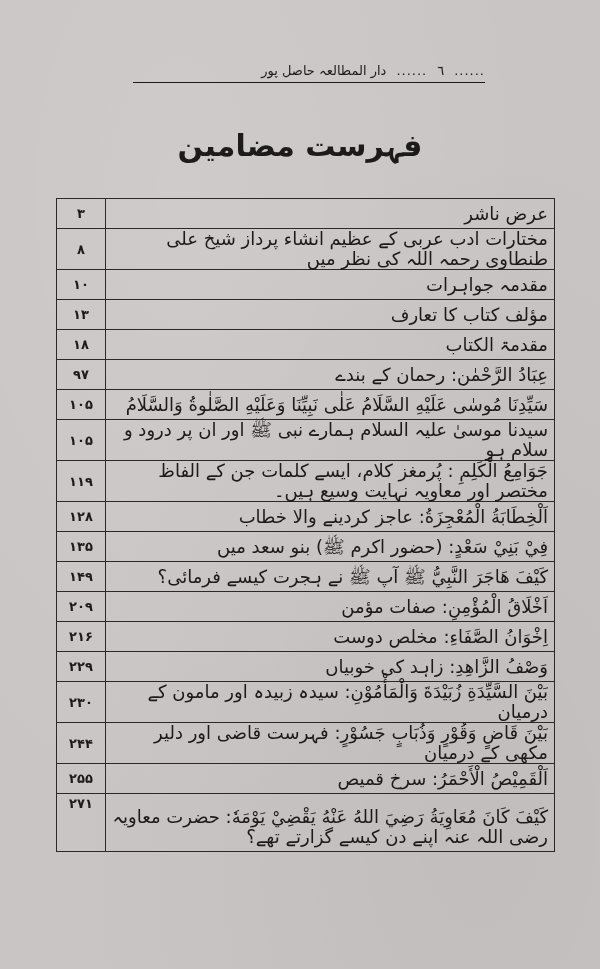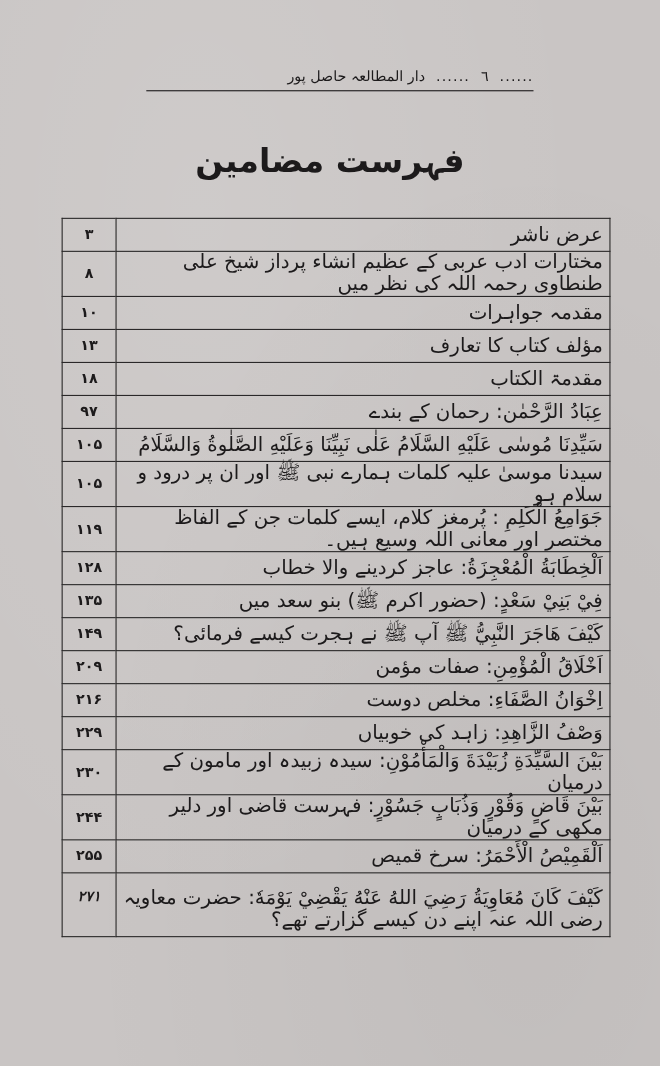--- a/index.html
+++ b/index.html
@@ -80,21 +80,21 @@
   .toc td.page-num {
     width: 36px;
     text-align: center;
     font-size: 13px;
     font-weight: bold;
     direction: rtl;
   }
   .toc tr { height: 30px; }
   .toc tr.tall { height: 58px; }
   .toc tr.tall td.title { padding-top: 12px; padding-bottom: 4px; }
-  .toc tr.tall td.page-num { vertical-align: top; padding-top: 14px; font-style: italic; }
+  .toc tr.tall td.page-num { vertical-align: top; padding-top: 2px; }
 </style>
 </head>
 <body>
 
 <div class="page">
 
   <div class="running-header">
     <span class="sep">......</span>
     <span>٦</span>
     <span class="sep">......</span>
@@ -128,25 +128,25 @@
       </tr>
       <tr>
         <td class="title">عِبَادُ الرَّحْمٰن: رحمان کے بندے</td>
         <td class="page-num">۹۷</td>
       </tr>
       <tr>
         <td class="title">سَيِّدِنَا مُوسٰى عَلَيْهِ السَّلَامُ عَلٰى نَبِيِّنَا وَعَلَيْهِ الصَّلٰوةُ وَالسَّلَامُ</td>
         <td class="page-num">۱۰۵</td>
       </tr>
       <tr>
-        <td class="title">سیدنا موسیٰ علیہ کلمات ہمارے نبی ﷺ اور ان پر درود و سلام ہو</td>
+        <td class="title">سیدنا موسیٰ علیہ السلام ہمارے نبی ﷺ اور ان پر درود و سلام ہو</td>
         <td class="page-num">۱۰۵</td>
       </tr>
       <tr>
-        <td class="title">جَوَامِعُ الْكَلِمِ : پُرمغز کلام، ایسے کلمات جن کے الفاظ مختصر اور معانی اللہ وسیع ہیں۔</td>
+        <td class="title">جَوَامِعُ الْكَلِمِ : پُرمغز کلام، ایسے کلمات جن کے الفاظ مختصر اور معاویہ نہایت وسیع ہیں۔</td>
         <td class="page-num">۱۱۹</td>
       </tr>
       <tr>
         <td class="title">اَلْخِطَابَةُ الْمُعْجِزَةُ: عاجز کردینے والا خطاب</td>
         <td class="page-num">۱۲۸</td>
       </tr>
       <tr>
         <td class="title">فِيْ بَنِيْ سَعْدٍ: (حضور اکرم ﷺ) بنو سعد میں</td>
         <td class="page-num">۱۳۵</td>
       </tr>

